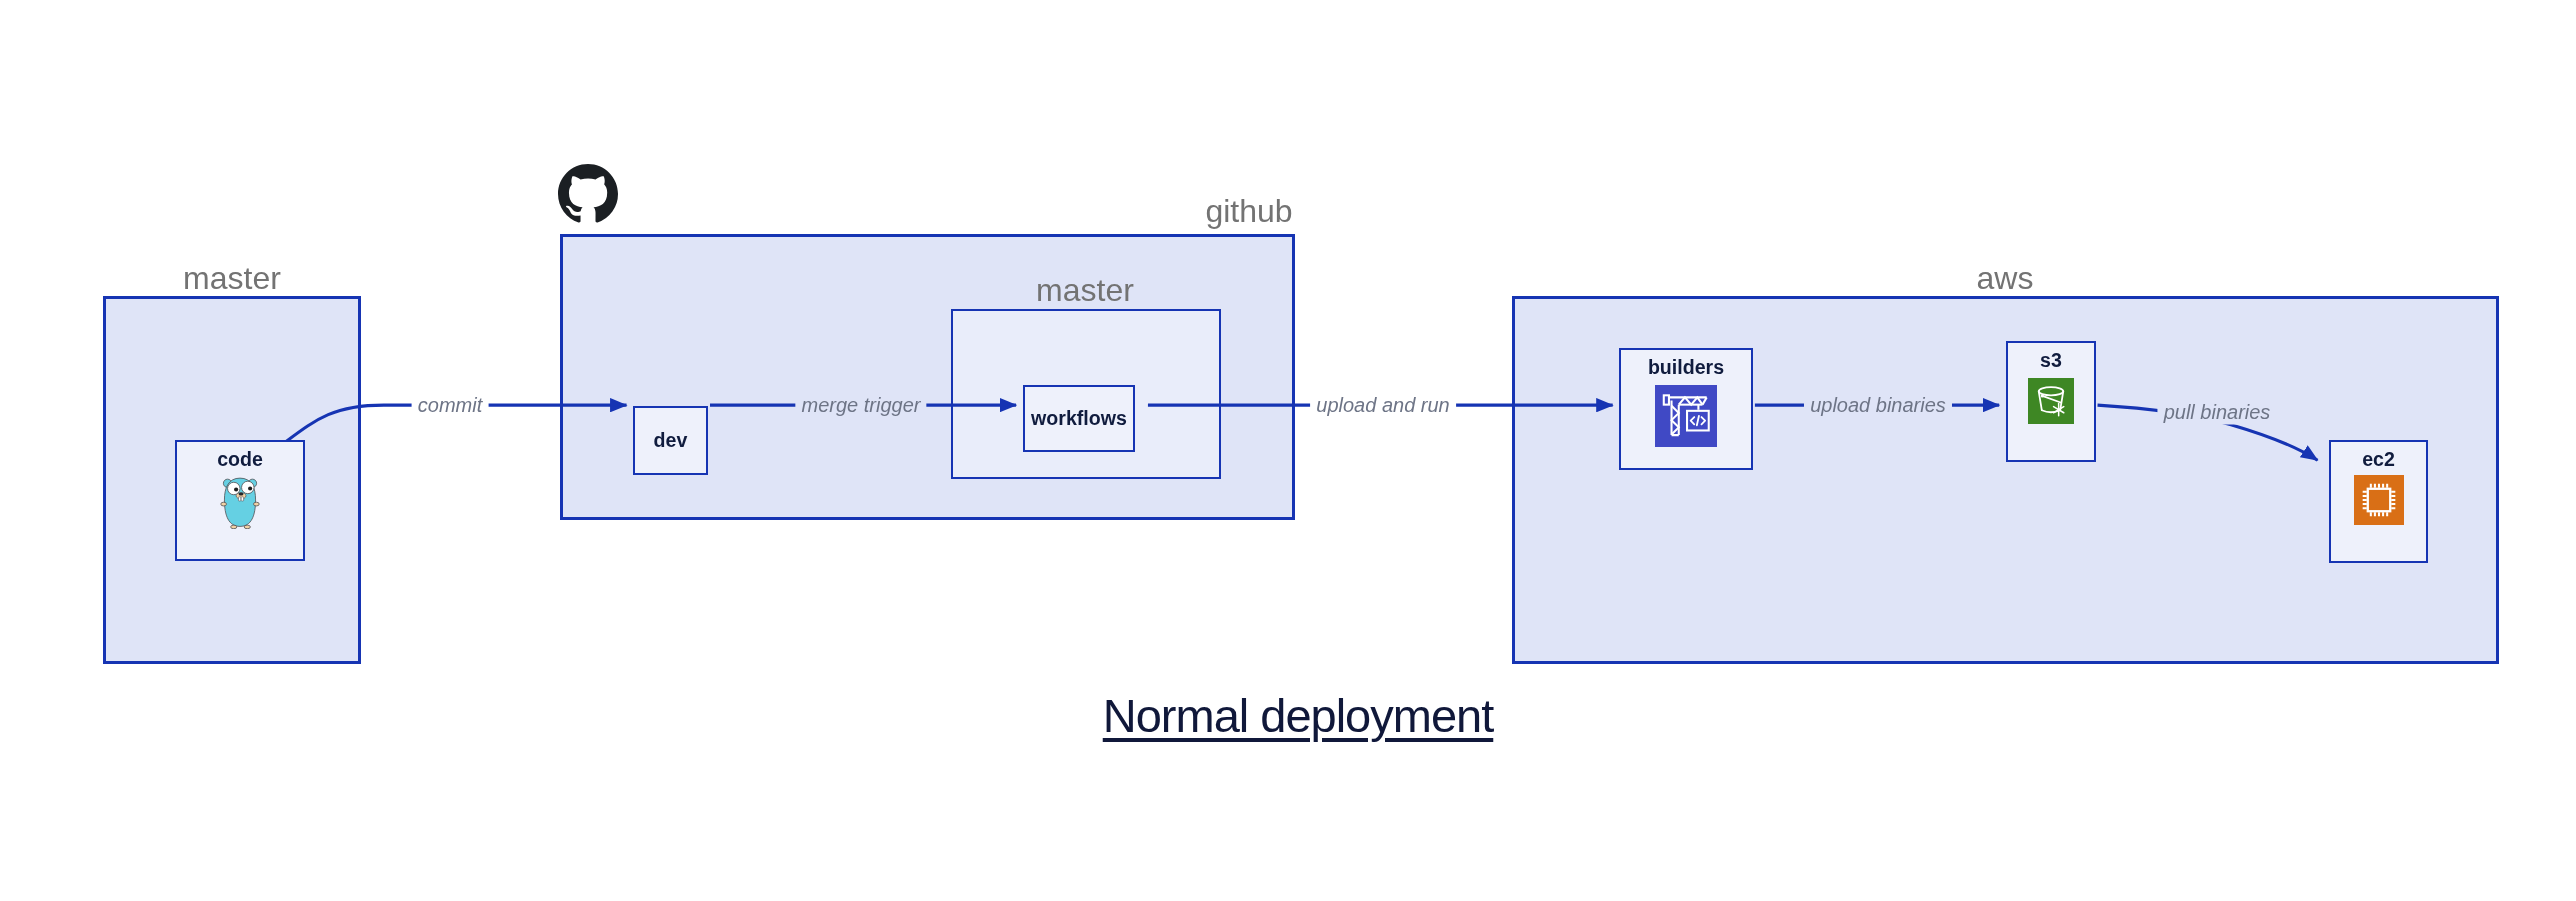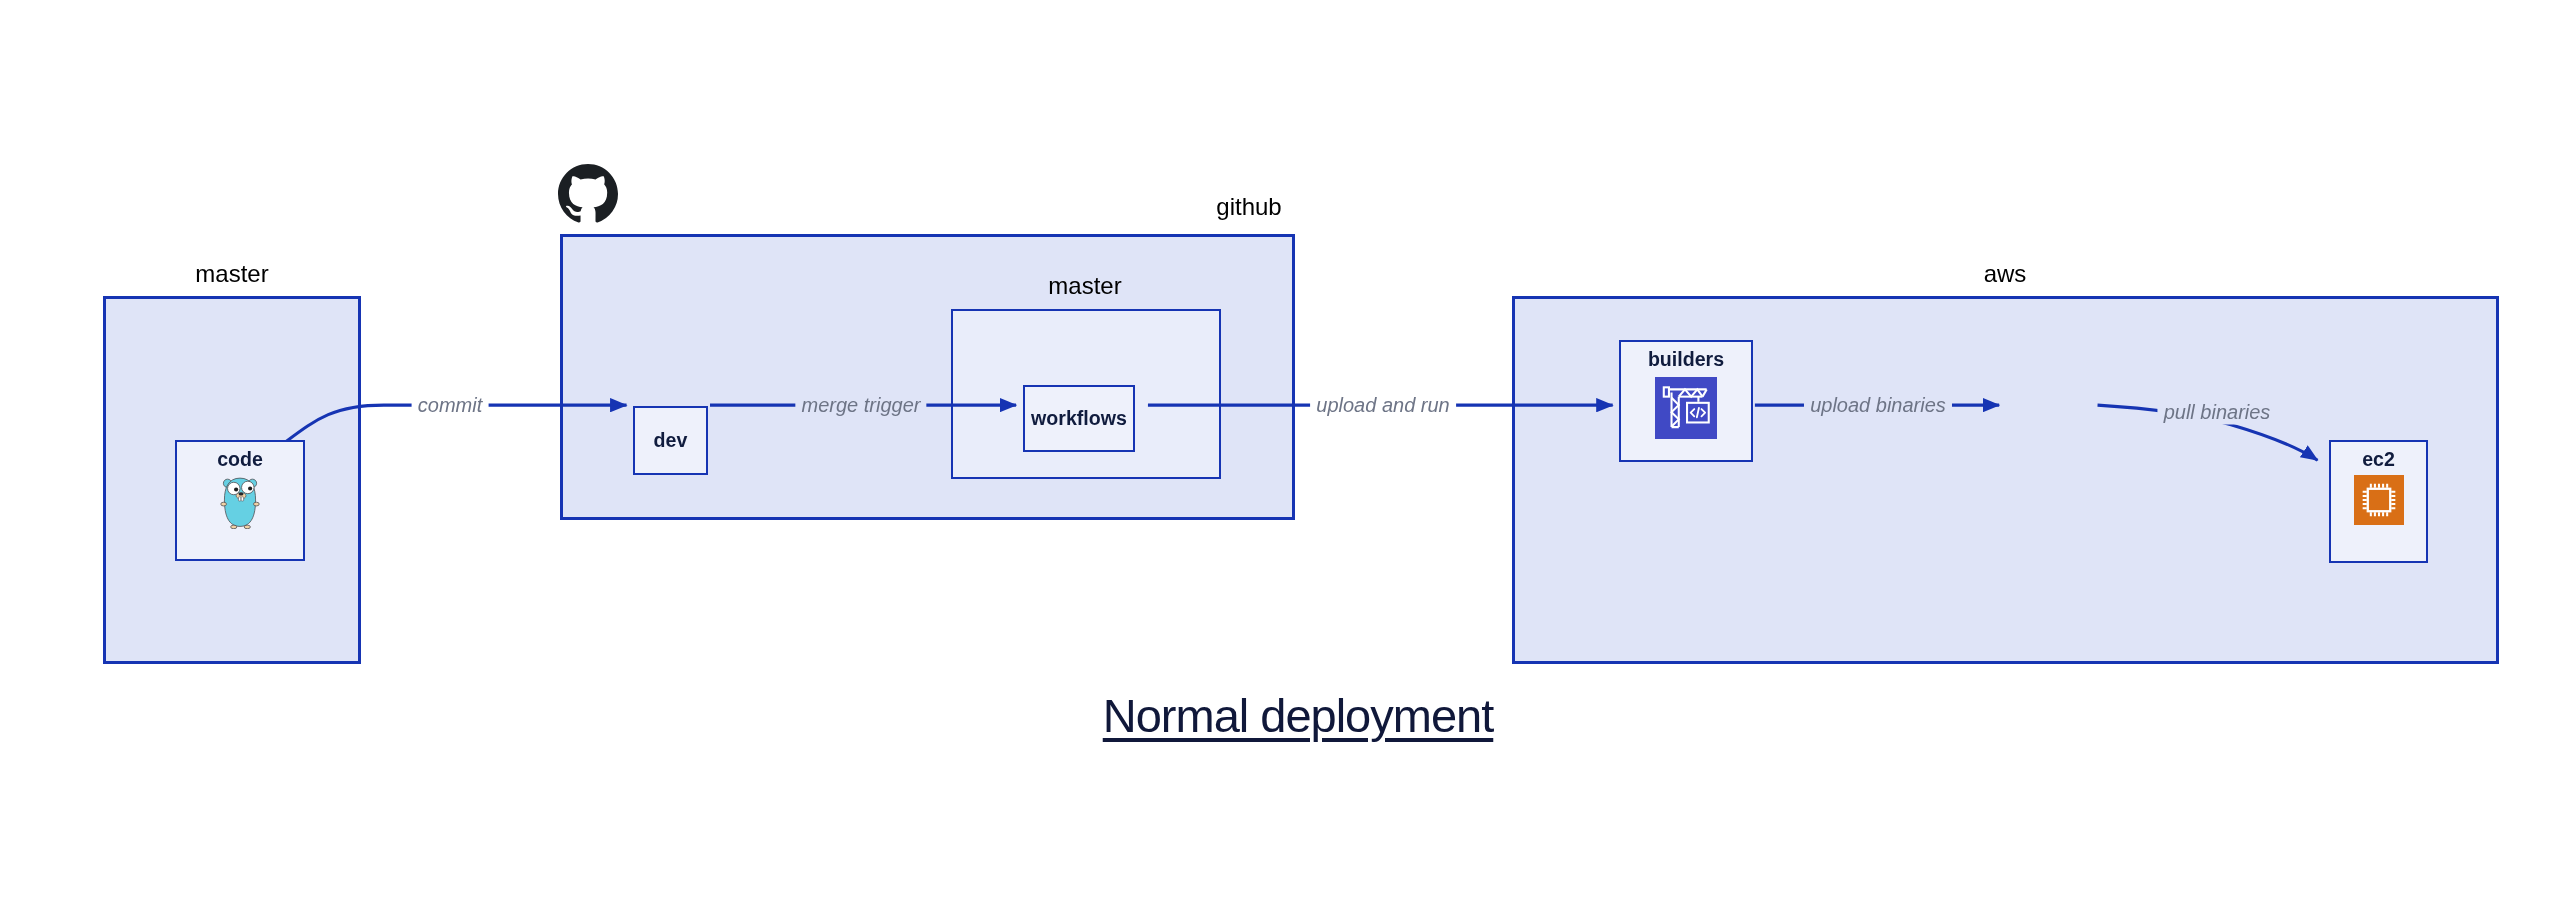--- a/index.html
+++ b/index.html
@@ -7,31 +7,31 @@
   .canvas{position:relative;width:2604px;height:902px;background:#ffffff;overflow:hidden;}
   .edge-layer{position:absolute;left:0;top:0;z-index:3;pointer-events:none;}
 
   
   .group{position:absolute;border:3.1px solid #1634b3;background:#dfe4f7;box-sizing:border-box;z-index:1;}
   .group-local{left:103px;top:296px;width:258px;height:368px;}
   .group-github{left:560px;top:234px;width:735px;height:286px;}
   .group-master{left:951px;top:309px;width:270px;height:170px;background:#e9edfa;border-width:2.6px;z-index:2;}
   .group-aws{left:1512px;top:296px;width:987px;height:368px;}
 
-  .glabel{position:absolute;transform:translateX(-50%);font-size:24px;color:#000000;z-index:4;white-space:nowrap;}
+  .glabel{position:absolute;transform:translateX(-50%);font-size:32px;color:#737373;z-index:4;white-space:nowrap;}
 
   
   .node{position:absolute;border:2.6px solid #1634b3;background:#eef1fb;box-sizing:border-box;z-index:5;
         display:flex;flex-direction:column;align-items:center;}
   .node-label{font-weight:bold;font-size:19.6px;color:#101c3e;line-height:23px;white-space:nowrap;}
   .node-pad{padding-top:6.2px;}
   .node-code{left:175px;top:440px;width:130px;height:121px;}
   .node-dev{left:633px;top:366px;width:75px;height:69px;justify-content:center;margin-top:40px;}
   .node-workflows{left:1023px;top:385px;width:112px;height:67px;justify-content:center;align-items:center;}
-  .node-builders{left:1619px;top:340px;width:134px;height:122px;}
+  .node-builders{left:1619px;top:348px;width:134px;height:122px;}
   .node-s3{left:2006px;top:341px;width:90px;height:121px;}
   .node-ec2{left:2329px;top:440px;width:99px;height:123px;}
   .icon-gap{margin-top:4.1px;}
   .icon-gap2{margin-top:6.2px;}
 
   
   .elabel{position:absolute;transform:translate(-50%,-50%);font-style:italic;font-size:20px;color:#6d7486;
           padding:1px 6.2px;white-space:nowrap;z-index:6;line-height:23px;}
   .elabel-white{background:#ffffff;}
   .elabel-tint{background:#dfe4f7;}
@@ -127,20 +127,39 @@
         <rect x="62" y="50" width="42" height="38"></rect>
       </g>
       <g stroke="#ffffff" stroke-width="3.5" fill="none" stroke-linecap="round" stroke-linejoin="round">
         <path d="M76 62 L 69 69 L 76 76"></path>
         <path d="M90 62 L 97 69 L 90 76"></path>
         <path d="M85 60 L 81 78"></path>
       </g>
     </svg>
   </div>
 
+  <div class="node node-s3 node-pad">
+    <div class="node-label">s3</div>
+    <svg class="icon-gap2" width="46" height="46" viewBox="0 0 90 90">
+      <rect x="0" y="0" width="90" height="90" fill="#3e8724"></rect>
+      <g stroke="#ffffff" stroke-width="3.5" fill="none" stroke-linecap="round">
+        <ellipse cx="45" cy="26" rx="24" ry="8"></ellipse>
+        <path d="M21 26 L 27 63"></path>
+        <path d="M69 26 L 63 63"></path>
+        <path d="M27 63 Q 45 71 63 63"></path>
+        <path d="M28 35 L 64 48"></path>
+      </g>
+      <circle cx="28" cy="35" r="3" fill="#ffffff"></circle>
+      <g stroke="#ffffff" stroke-width="3" stroke-linecap="round">
+        <path d="M60 50 V 74"></path>
+        <path d="M50 56 L 70 68"></path>
+        <path d="M50 68 L 70 56"></path>
+      </g>
+    </svg>
+  </div>
 
   <div class="node node-ec2 node-pad">
     <div class="node-label">ec2</div>
     <svg class="icon-gap" width="50" height="50" viewBox="0 0 98 98">
       <rect x="0" y="0" width="98" height="98" fill="#d96f16"></rect>
       <rect x="27" y="27" width="44" height="44" fill="none" stroke="#ffffff" stroke-width="4.5"></rect>
       <g stroke="#ffffff" stroke-width="4">
         <path d="M33 17 V 25 M41 17 V 25 M49 17 V 25 M57 17 V 25 M65 17 V 25"></path>
         <path d="M33 73 V 81 M41 73 V 81 M49 73 V 81 M57 73 V 81 M65 73 V 81"></path>
         <path d="M17 33 H 25 M17 41 H 25 M17 49 H 25 M17 57 H 25 M17 65 H 25"></path>

